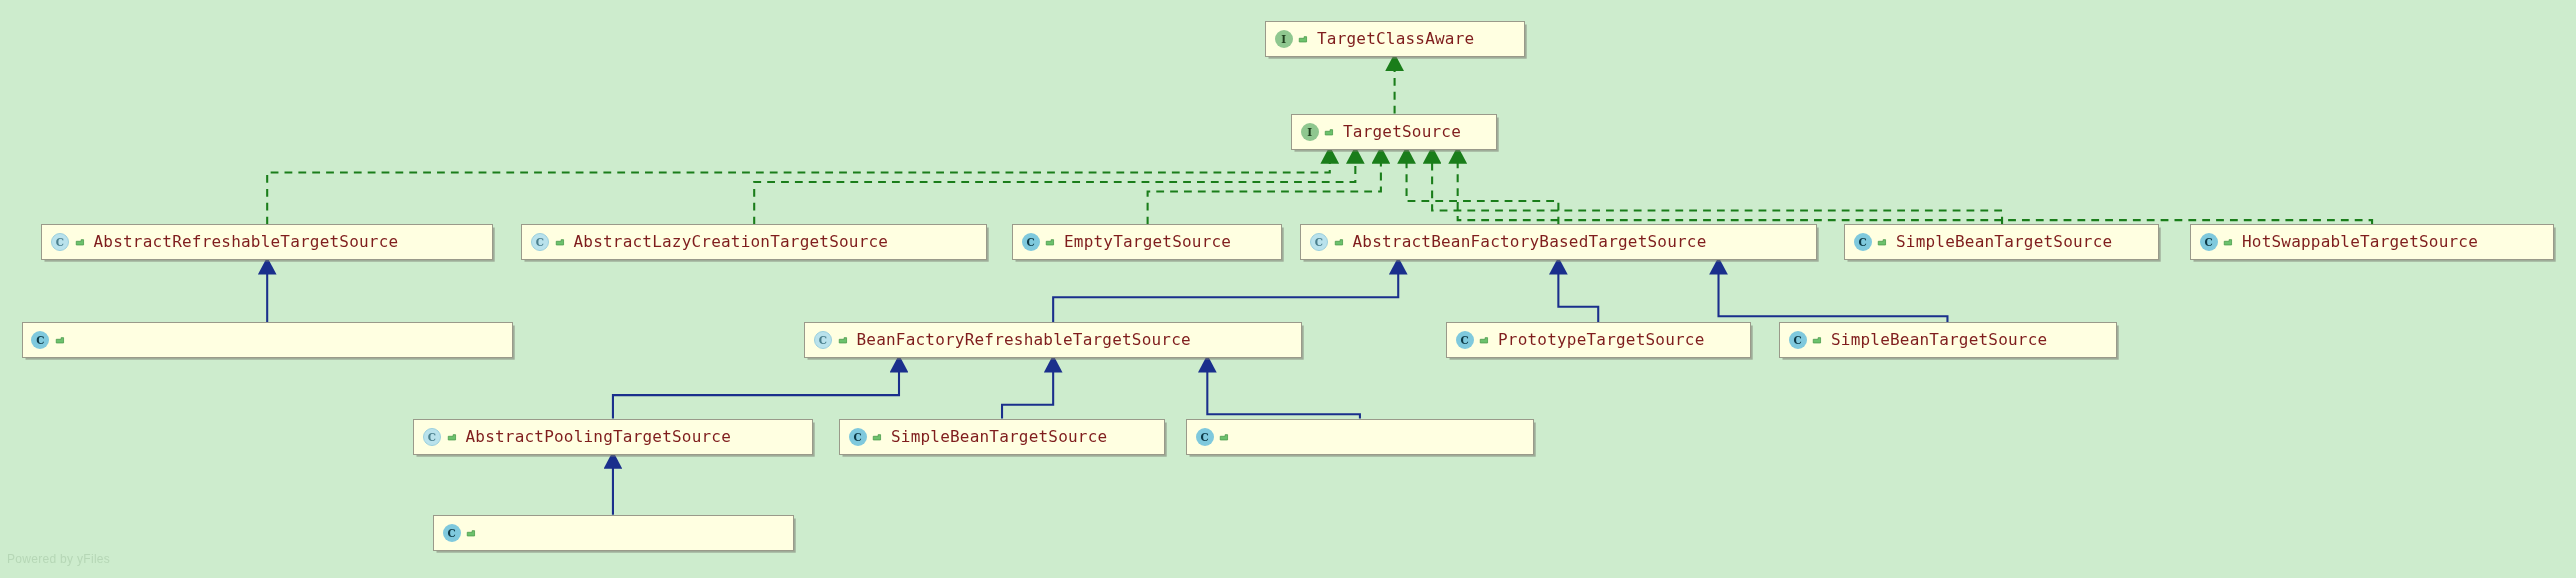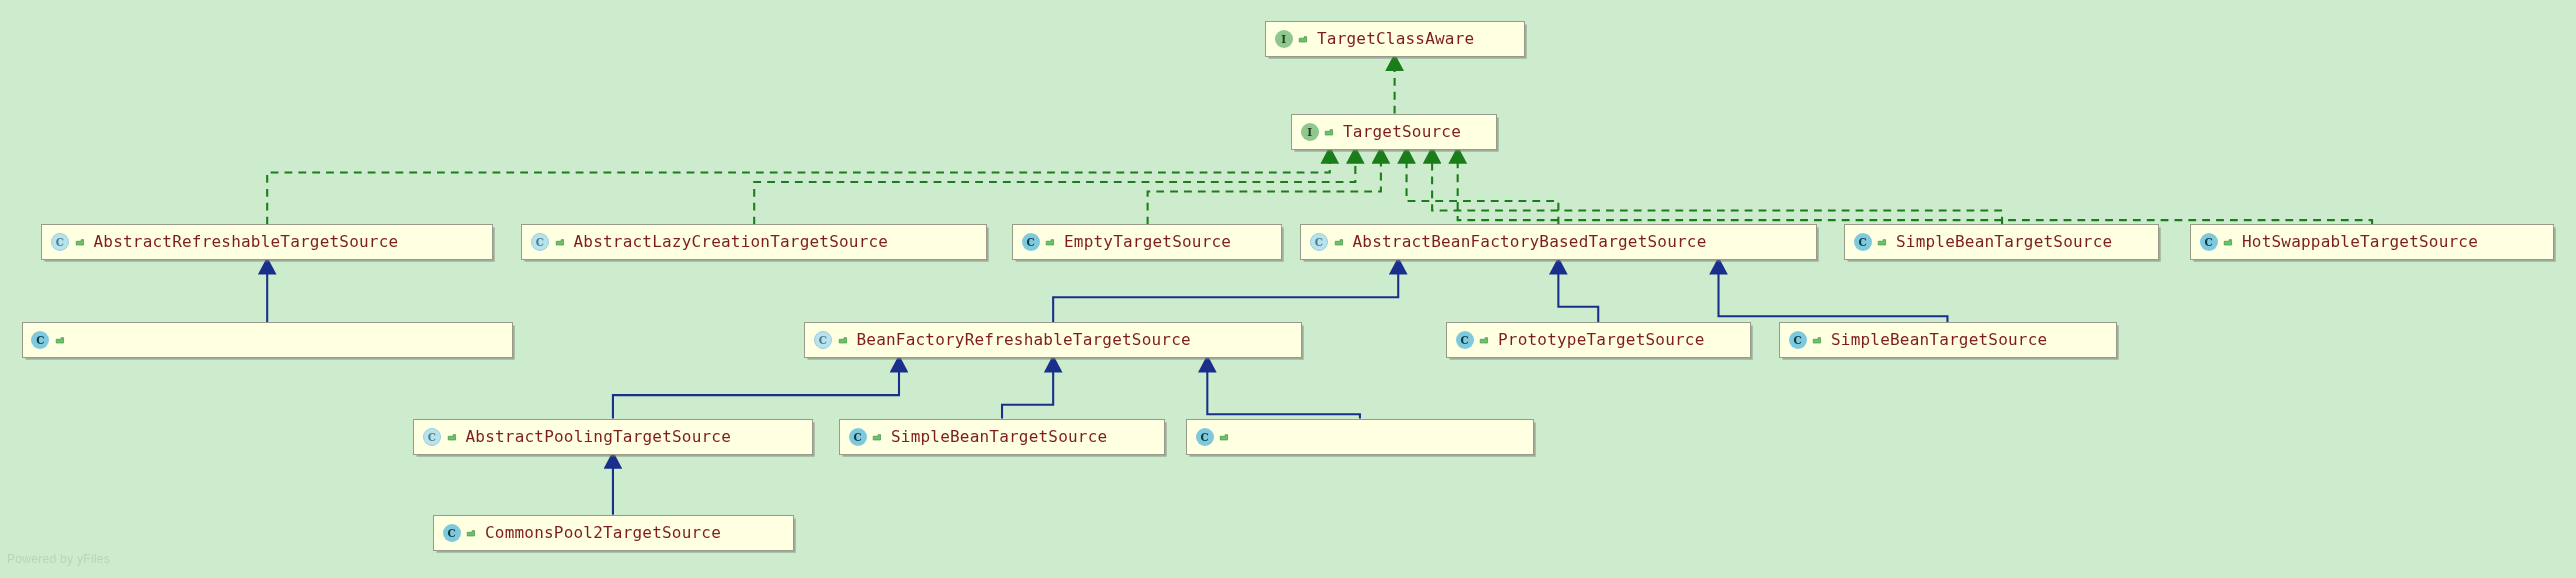--- a/index.html
+++ b/index.html
@@ -257,19 +257,18 @@
       </div>
       <div class="node" style="left: 433px; top: 515px; width: 361px;">
         <span class="icons">
           <span class="tg tg-class">C</span>
           <span>
             <svg class="vg" viewBox="0 0 16 16" aria-hidden="true">
               <path d="M4 6.5 L10 6.5 L10 4.5 L13 4.5 L13 11 L4 11 Z" fill="#6cc26c" stroke="#4e9c4e" stroke-width="1"></path>
             </svg>
           </span>
         </span>
-        <span class="label">CommonsPool2TargetSource</span>
       </div>
     </div>
 
   <div class="watermark">Powered by yFiles</div>
 </div>
 
 
 </body></html>

